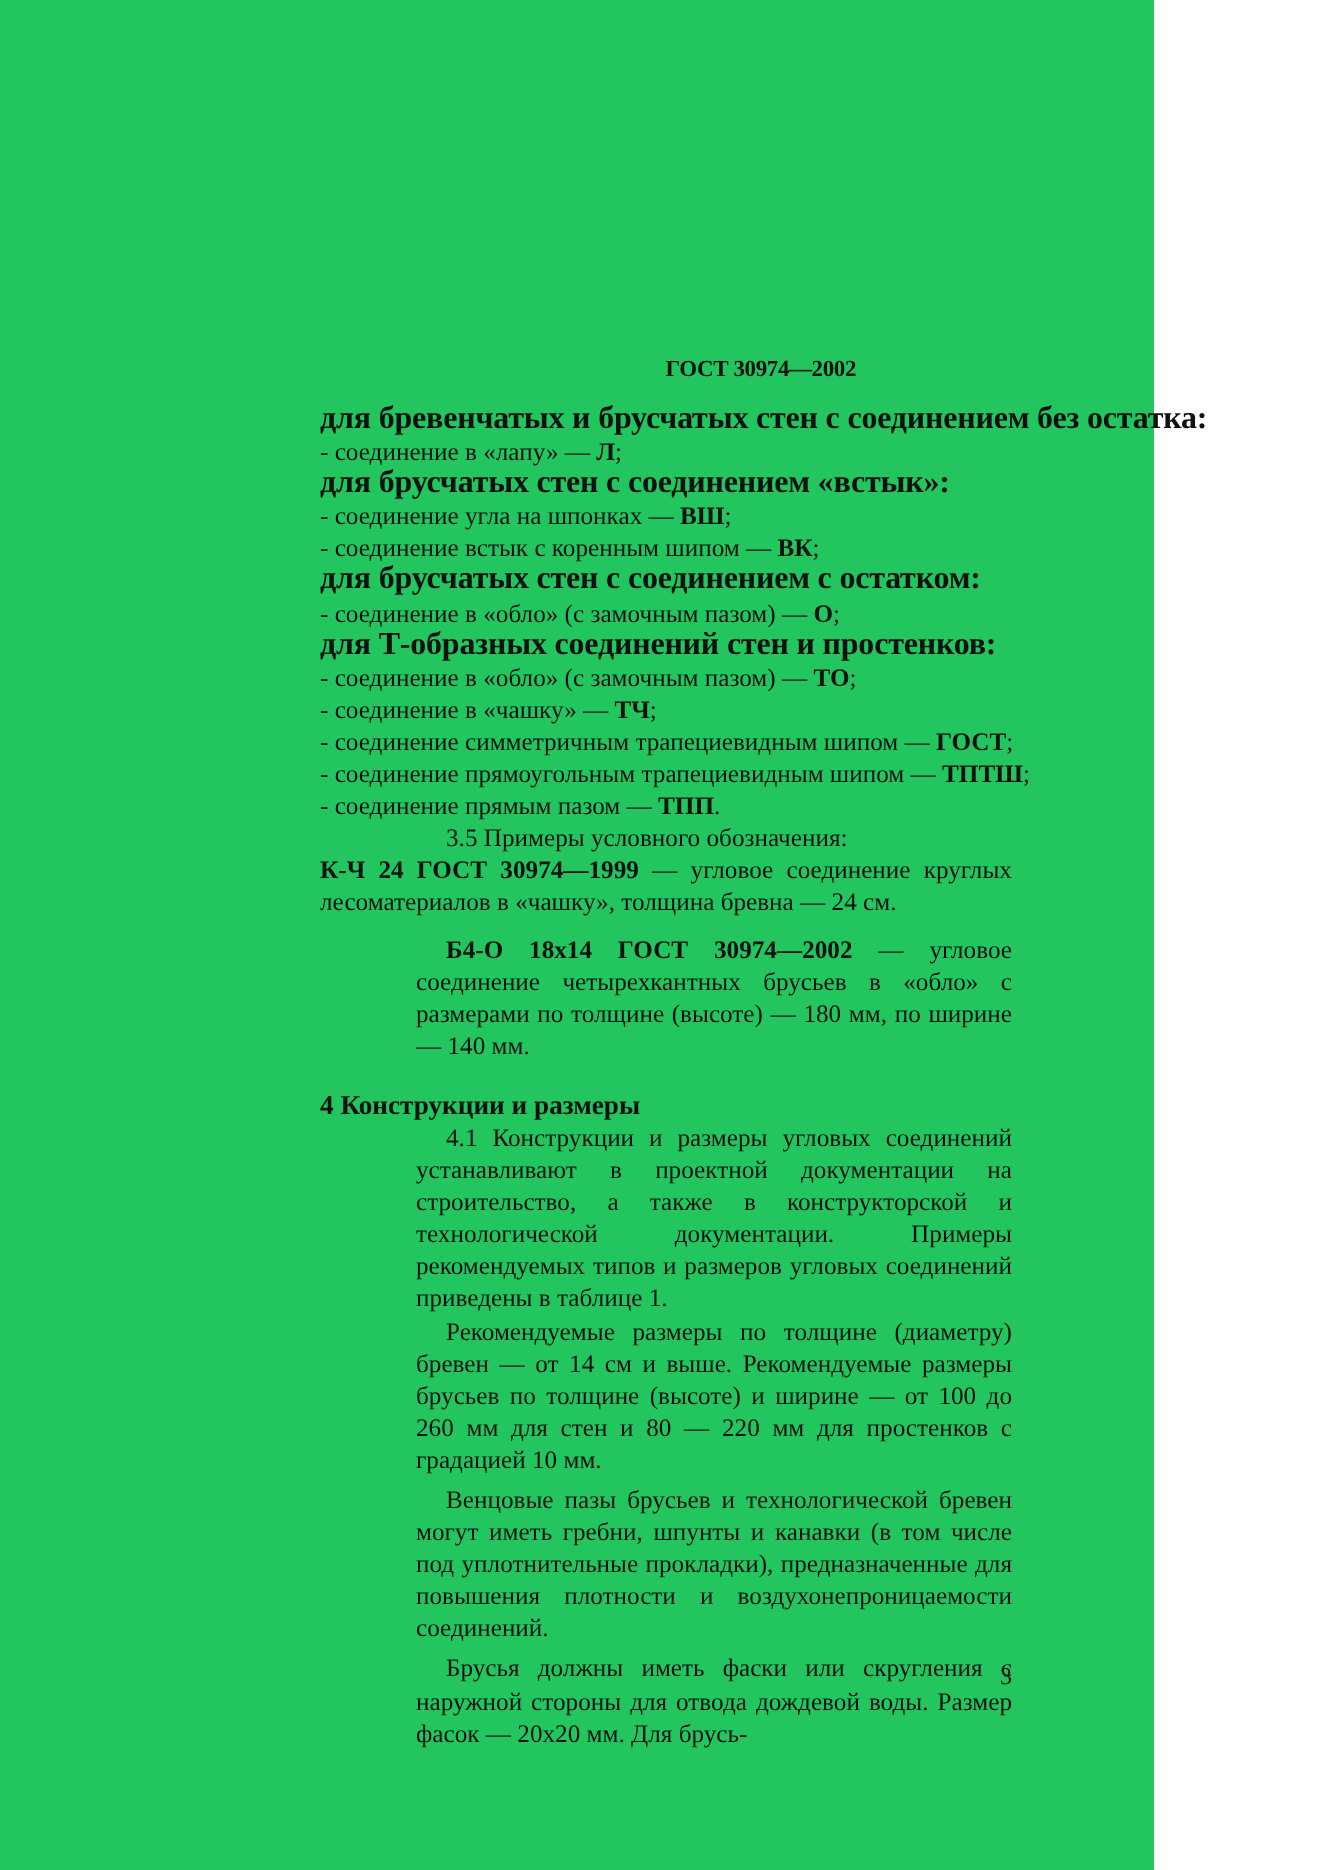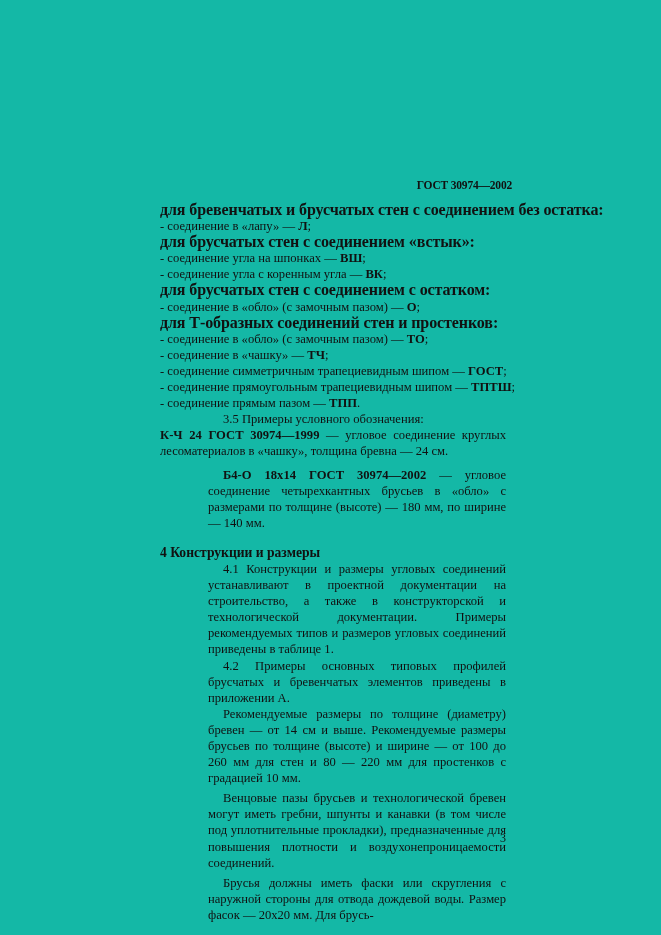--- a/index.html
+++ b/index.html
@@ -1,18 +1,18 @@
 <!DOCTYPE html>
 <html><head>
 <meta charset="utf-8">
 <style>
   html, body { margin: 0; padding: 0; background: #ffffff; }
   body { width: 661px; height: 935px; position: relative; overflow: hidden;
          font-family: "Liberation Serif", "DejaVu Serif", serif; color: #111; }
-  .page { position: absolute; left: 0; top: 0; width: 661px; height: 935px; background: #14b8a6; }
+  .page { position: absolute; left: 0; top: 0; width: 577px; height: 935px; background: #22c55e; }
   .header { position: absolute; top: 179px; right: 149px; font-size: 11.5px; font-weight: bold; letter-spacing: -0.2px; }
   .body { position: absolute; left: 160px; top: 202px; width: 346px; font-size: 12.6px; line-height: 16.1px; }
   .line { white-space: nowrap; }
   .b { font-weight: bold; }
   .sb { font-weight: bold; font-size: 16px; letter-spacing: -0.1px; }
   .indent { text-indent: 15px; margin-left: 48px; }
   .para { text-align: justify; }
   .section { font-weight: bold; font-size: 13.6px; margin-top: 14px; }
   .gap { height: 7px; }
   .pageno { position: absolute; top: 831px; left: 500px; font-size: 12px; }
@@ -22,21 +22,21 @@
 
 <div class="page">
   <div class="header">ГОСТ 30974—2002</div>
 
   <div class="body">
     <div>
       <div class="line sb">для бревенчатых и брусчатых стен с соединением без остатка:</div>
       <div class="line"><span>- соединение в «лапу» — </span><span class="b">Л</span><span>;</span></div>
       <div class="line sb">для брусчатых стен с соединением «встык»:</div>
       <div class="line"><span>- соединение угла на шпонках — </span><span class="b">ВШ</span><span>;</span></div>
-      <div class="line"><span>- соединение угла с коренным угла — </span><span class="b">ВК</span><span>;</span></div>
+      <div class="line"><span>- соединение встык с коренным шипом — </span><span class="b">ВК</span><span>;</span></div>
       <div class="line sb">для брусчатых стен с соединением с остатком:</div>
       <div class="line"><span>- соединение в «обло» (с замочным пазом) — </span><span class="b">О</span><span>;</span></div>
       <div class="line sb">для Т-образных соединений стен и простенков:</div>
       <div class="line"><span>- соединение в «обло» (с замочным пазом) — </span><span class="b">ТО</span><span>;</span></div>
       <div class="line"><span>- соединение в «чашку» — </span><span class="b">ТЧ</span><span>;</span></div>
       <div class="line"><span>- соединение симметричным трапециевидным шипом — </span><span class="b">ГОСТ</span><span>;</span></div>
       <div class="line"><span>- соединение прямоугольным трапециевидным шипом — </span><span class="b">ТПТШ</span><span>;</span></div>
       <div class="line"><span>- соединение прямым пазом — </span><span class="b">ТПП</span><span>.</span></div>
     </div>
 
@@ -44,21 +44,20 @@
       <div class="line indent">3.5 Примеры условного обозначения:</div>
       <div class="para"><span class="b">К-Ч 24 ГОСТ 30974—1999</span><span> — угловое соединение круглых лесоматериалов в «чашку», толщина бревна — 24 см.</span></div>
       <div class="gap"></div>
       <div class="para indent"><span class="b">Б4-О 18х14 ГОСТ 30974—2002</span><span> — угловое соединение четырехкантных брусьев в «обло» с размерами по толщине (высоте) — 180 мм, по ширине — 140 мм.</span></div>
     </div>
 
     <div class="section">4 Конструкции и размеры</div>
 
     <div>
       <div class="para indent">4.1 Конструкции и размеры угловых соединений устанавливают в проектной документации на строительство, а также в конструкторской и технологической документации. Примеры рекомендуемых типов и размеров угловых соединений приведены в таблице 1.</div>
-      <div class="para indent">4.2 Примеры основных типовых профилей брусчатых и бревенчатых элементов приведены в приложении А.</div>
       <div class="para indent">Рекомендуемые размеры по толщине (диаметру) бревен — от 14 см и выше. Рекомендуемые размеры брусьев по толщине (высоте) и ширине — от 100 до 260 мм для стен и 80 — 220 мм для простенков с градацией 10 мм.</div>
       <div class="gap" style="height:4px"></div>
       <div class="para indent">Венцовые пазы брусьев и технологической бревен могут иметь гребни, шпунты и канавки (в том числе под уплотнительные прокладки), предназначенные для повышения плотности и воздухонепроницаемости соединений.</div>
       <div class="gap" style="height:4px"></div>
       <div class="para indent">Брусья должны иметь фаски или скругления с наружной стороны для отвода дождевой воды. Размер фасок — 20х20 мм. Для брусь-</div>
     </div>
   </div>
 
   <div class="pageno">3</div>
 </div>

